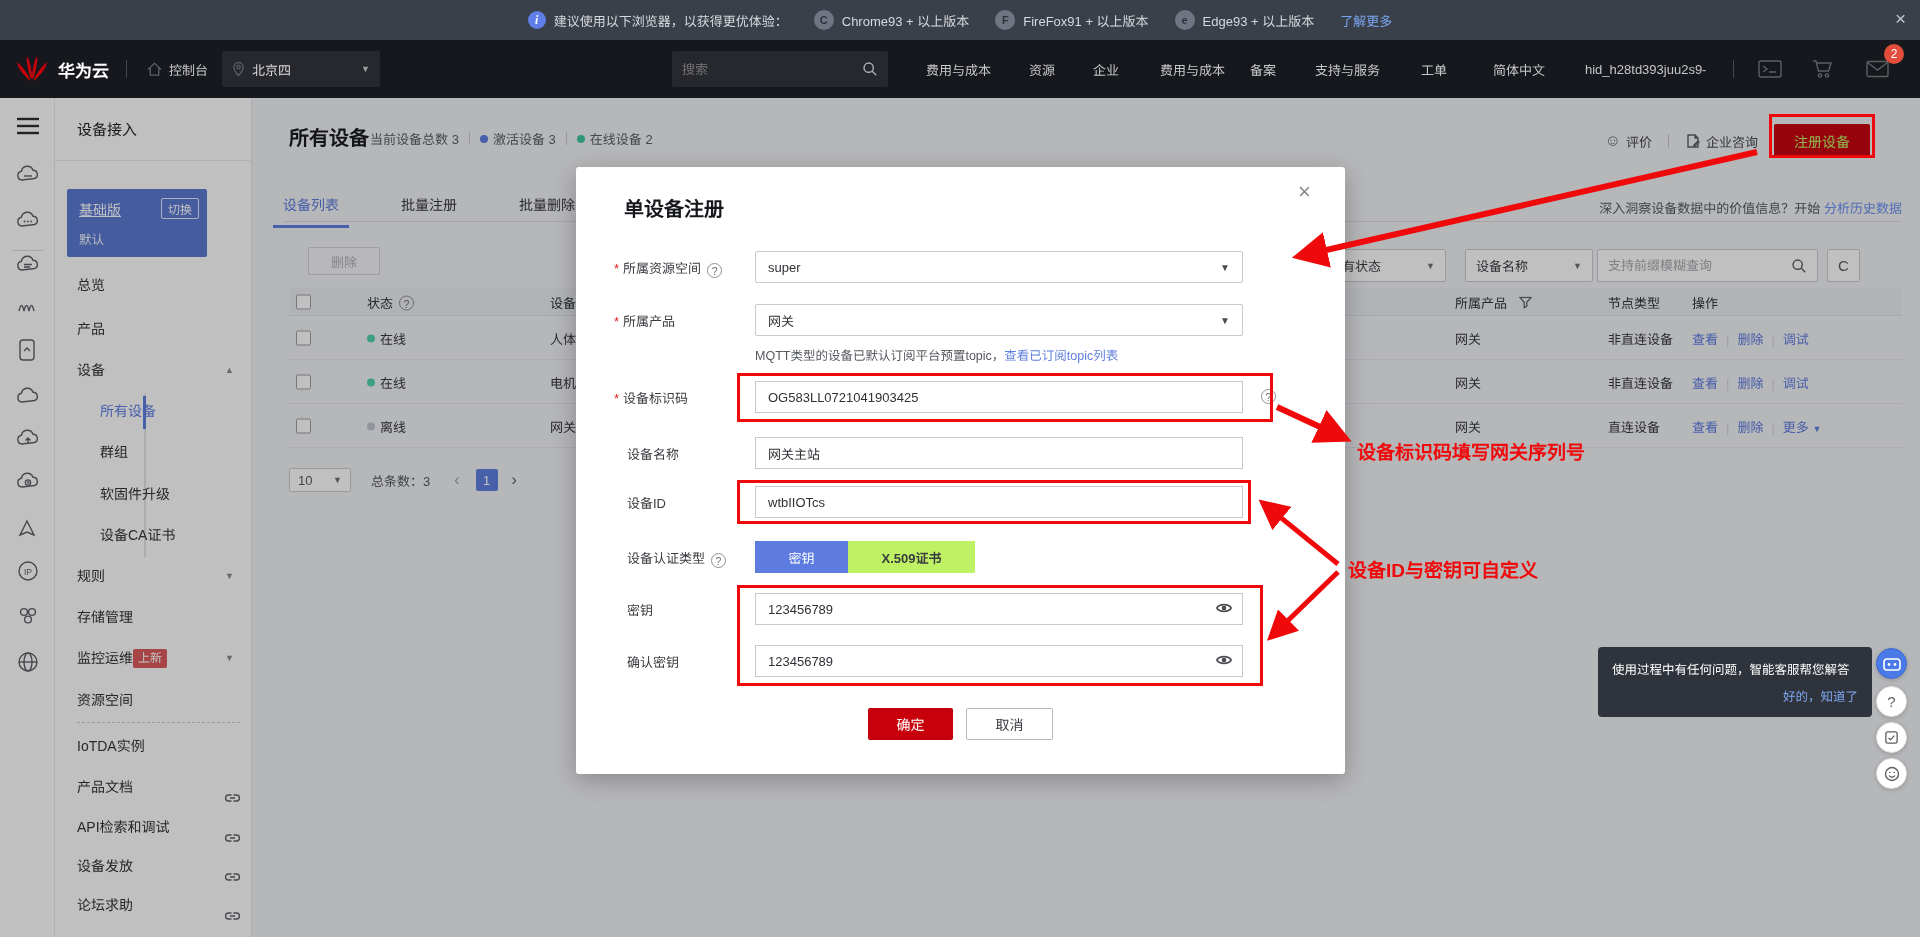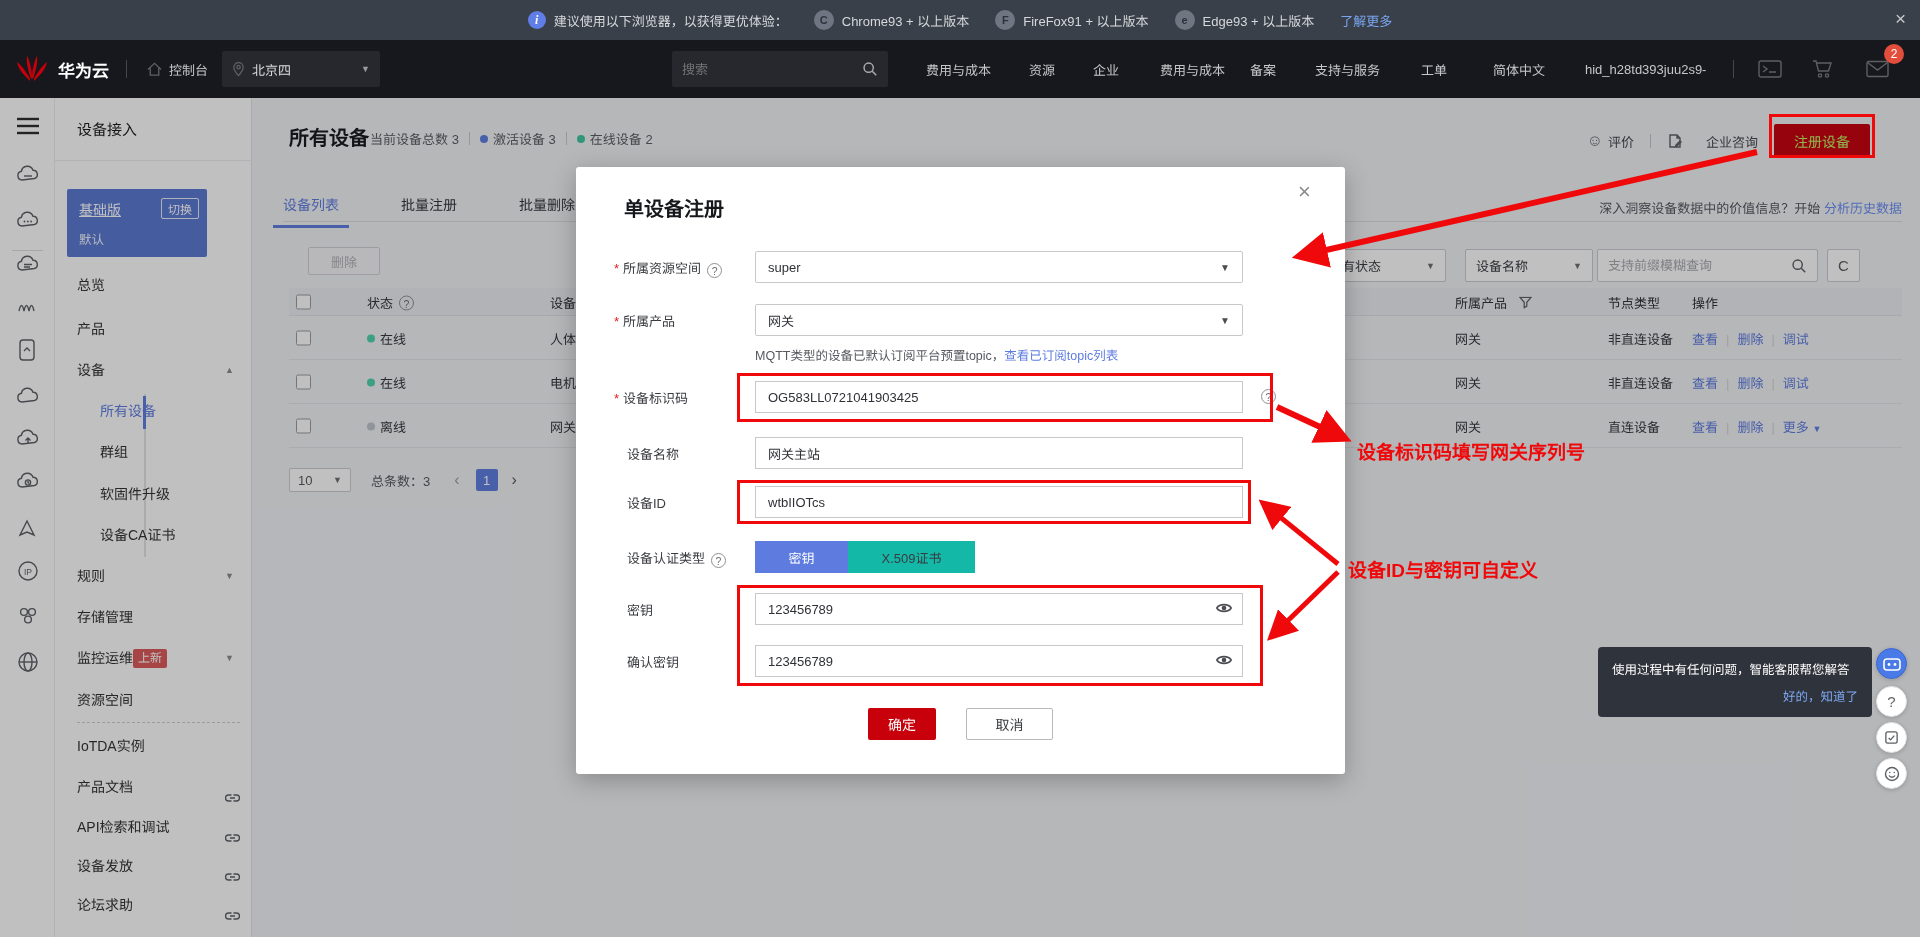--- a/index.html
+++ b/index.html
@@ -123,22 +123,22 @@
              align-items:center; padding:0 12px; font-size:13px; color:#2f3136; cursor:pointer;}
   .mselect .caret { margin-left:auto; color:#4a4c50; font-size:10px;}
   .minput { width:100%; height:100%; border:1px solid #c8c8cc; border-radius:0; padding:0 34px 0 12px; font-size:13px;
             color:#2f3136; font-family:inherit; outline:none;}
   .eye { position:absolute; right:10px; top:7px; cursor:pointer; }
   .outhelp { position:absolute; left:641px; top:8px; }
   .mnote { position:absolute; left:179px; top:178px; font-size:12.5px; color:#55585e; }
   .mnote .lnk { color:#5e7ce0; cursor:pointer; }
   .tgl { position:absolute; top:0; height:32px; display:flex; align-items:center; justify-content:center; font-size:13px; cursor:pointer;}
   .tgl.on { background:#5e7ce0; color:#fff; }
-  .tgl.off { background:#14b8a6; color:#3a3c40; }
-  .mok { position:absolute; left:292px; top:541px; width:68px; height:32px; background:#c7000b; color:#fff; border:0;
+  .tgl.off { background:#bef264; color:#3a3c40;font-weight:bold; }
+  .mok { position:absolute; left:292px; top:541px; width:85px; height:32px; background:#c7000b; color:#fff; border:0;
          border-radius:2px; font-size:14px; cursor:pointer; font-family:inherit;}
   .mcancel { position:absolute; left:390px; top:541px; width:87px; height:32px; background:#fff; color:#3a3c40;
              border:1px solid #b9b9bd; border-radius:2px; font-size:14px; cursor:pointer; font-family:inherit;}
 
   
   .tip { position:absolute; left:1598px; top:647px; width:274px; height:70px; background:rgba(42,46,54,.96); border-radius:4px;
          padding:12px 14px; color:#fff; font-size:12.5px; z-index:55; }
   .tip .act { display:block; text-align:right; color:#7da7f0; margin-top:8px; cursor:pointer; }
   .fcirc { position:absolute; left:1876px; width:31px; height:31px; border-radius:50%; background:#fff; border:1px solid #e2e2e5;
            box-shadow:0 1px 4px rgba(0,0,0,.18); display:flex; align-items:center; justify-content:center; color:#64666b;
@@ -387,21 +387,21 @@
     <span><span class="dot" style="background:#5e7ce0;"></span><span>激活设备</span> <span>3</span></span>
     <span class="sep"></span>
     <span><span class="dot" style="background:#3fc6a0;"></span><span>在线设备</span> <span>2</span></span>
   </div>
   <div class="topacts">
     <span style="display:flex;align-items:center;gap:5px;">
       <span style="font-size:16px;color:#6a6c70;">☺</span>
       <span>评价</span>
     </span>
     <span class="sep"></span>
-    <span style="display:flex;align-items:center;gap:23px;">
+    <span style="display:flex;align-items:center;gap:5px;">
       <svg width="16" height="16" viewBox="0 0 16 16" class="ic">
           <path d="M3 2 h7 l3 3 v9 H3 z M10 2 v3 h3"></path>
           <path d="M9 12 l4 -4 1 1 -4 4 -1.4 .4 z"></path>
         </svg>
       <span>企业咨询</span>
     </span>
     <button class="regbtn">注册设备</button>
   </div>
 
   <div class="tabs">

